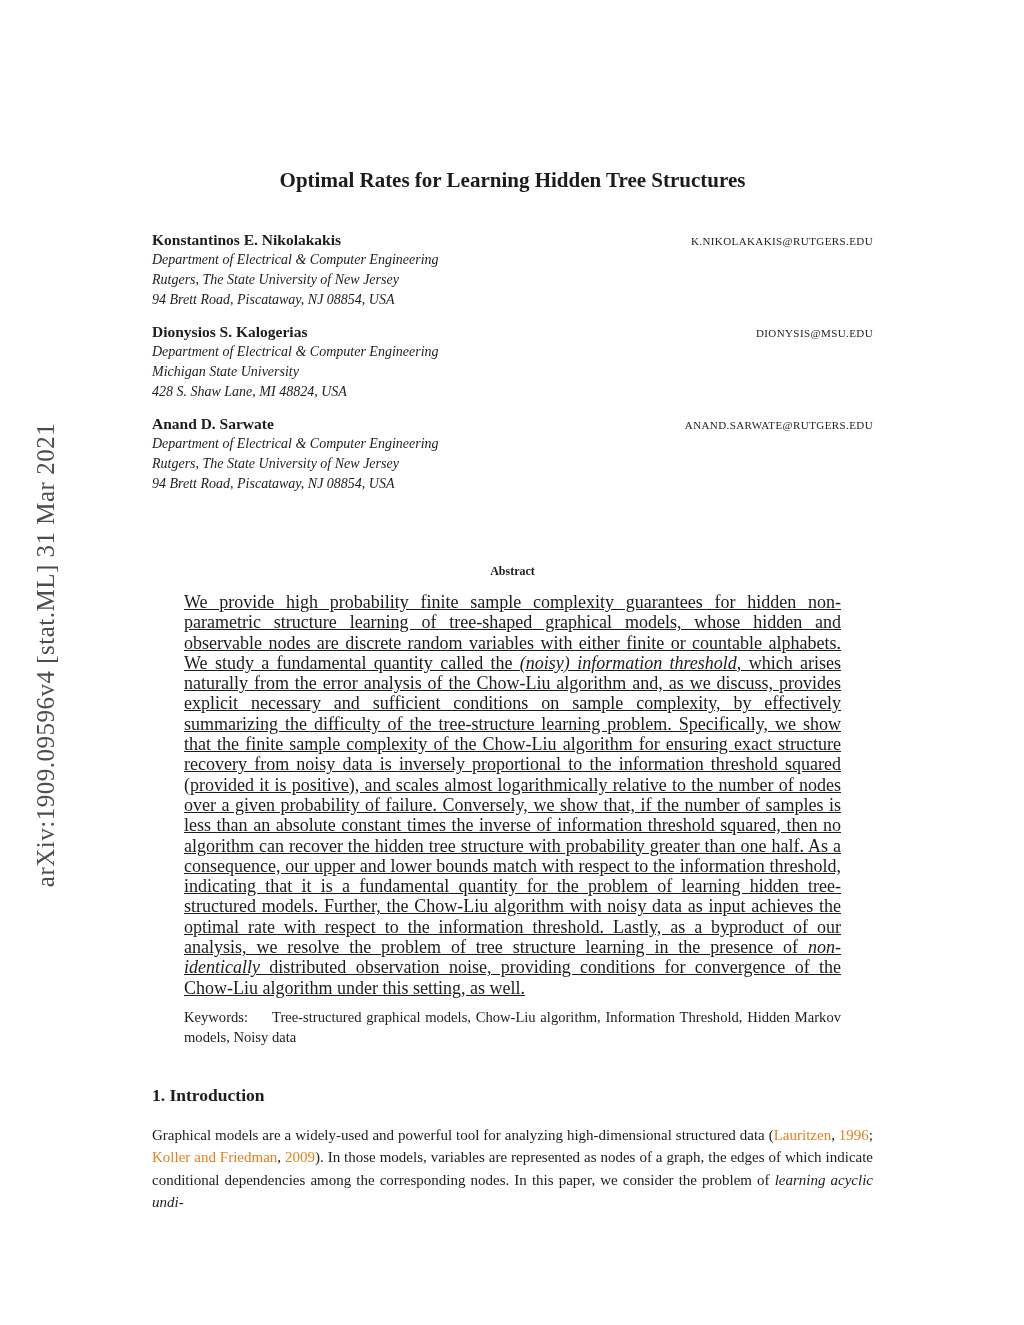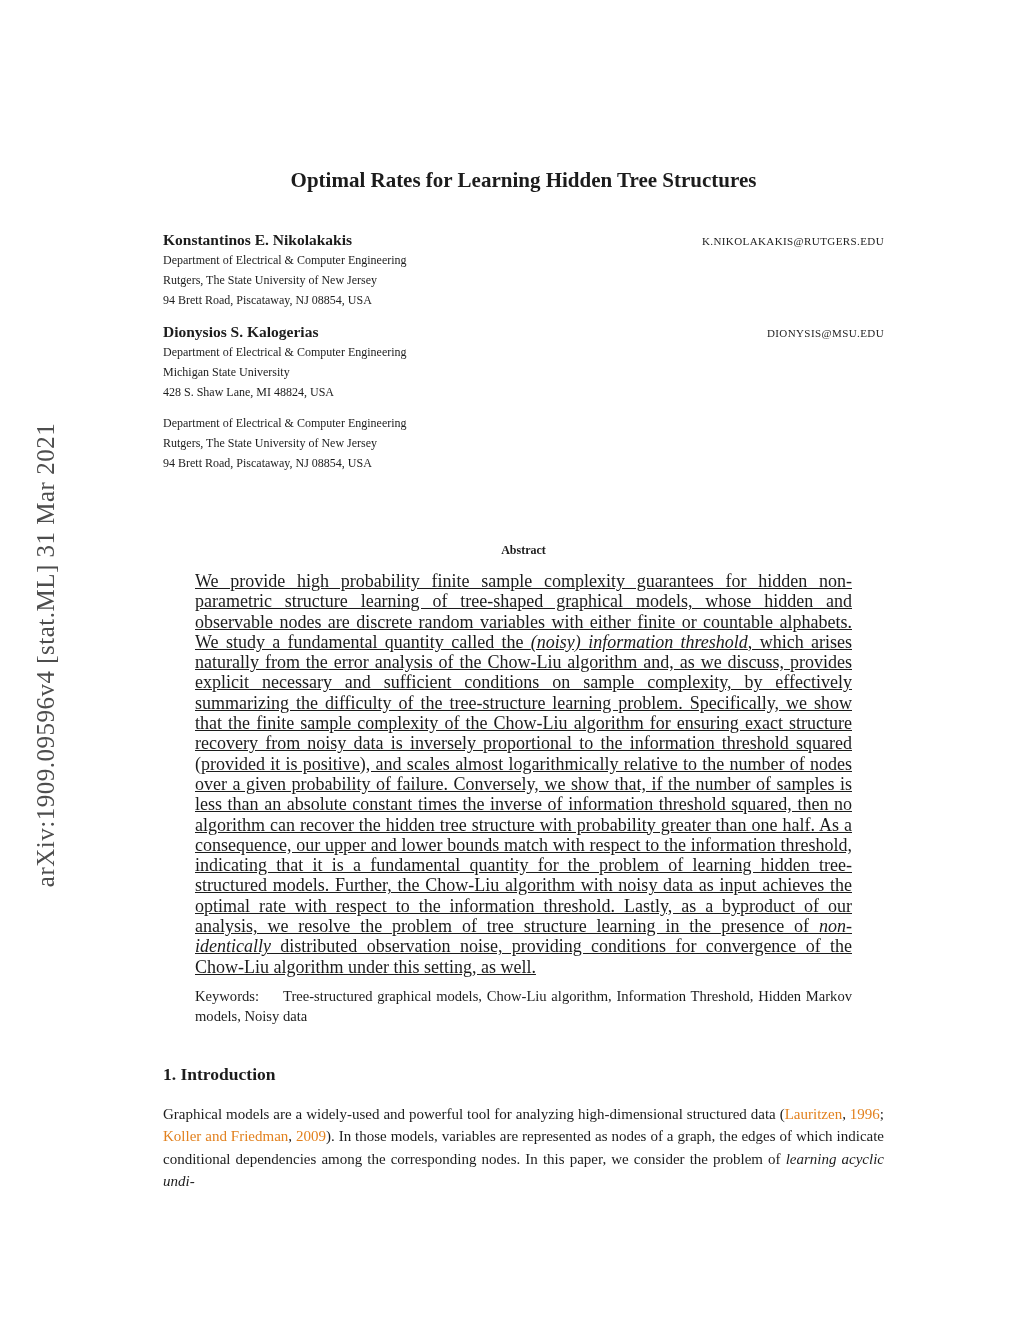--- a/index.html
+++ b/index.html
@@ -19,39 +19,39 @@
     top:655px;
     transform:translate(-50%,-50%) rotate(-90deg);
     transform-origin:center;
     white-space:nowrap;
     font-size:25px;
     color:#4d4d4d;
     letter-spacing:0.5px;
   }
   .content {
     position:absolute;
-    left:163px;
+    left:152px;
     top:168px;
     width:721px;
   }
   .title {
     text-align:center;
     font-weight:bold;
     font-size:21px;
     margin-bottom:36px;
   }
   .author-block { margin-bottom:11px; }
   .author-row {
     display:flex;
     justify-content:space-between;
     align-items:baseline;
   }
   .author-name { font-weight:bold; font-size:15.5px; line-height:21px; }
   .author-email { font-size:11px; letter-spacing:0.4px; color:#222; }
-  .affiliation { font-size:12px; line-height:20px; }
+  .affiliation { font-style:italic; font-size:14px; line-height:20px; }
   .abstract-section { margin-top:70px; padding:0 32px; }
   .abstract-heading {
     text-align:center;
     font-weight:bold;
     font-size:12px;
     margin-bottom:13px;
   }
   .abstract-text {
     text-align:justify;
     font-size:18px;
@@ -104,20 +104,24 @@
       <div class="author-row">
         <span class="author-name">Dionysios S. Kalogerias</span>
         <span class="author-email">DIONYSIS@MSU.EDU</span>
       </div>
       <div class="affiliation">Department of Electrical &amp; Computer Engineering</div>
       <div class="affiliation">Michigan State University</div>
       <div class="affiliation">428 S. Shaw Lane, MI 48824, USA</div>
     </div>
 
     <div class="author-block">
+      <div class="author-row">
+        <span class="author-name">Anand D. Sarwate</span>
+        <span class="author-email">ANAND.SARWATE@RUTGERS.EDU</span>
+      </div>
       <div class="affiliation">Department of Electrical &amp; Computer Engineering</div>
       <div class="affiliation">Rutgers, The State University of New Jersey</div>
       <div class="affiliation">94 Brett Road, Piscataway, NJ 08854, USA</div>
     </div>
 
     <div class="abstract-section">
       <div class="abstract-heading">Abstract</div>
       <div class="abstract-text"><span>We provide high probability finite sample complexity guarantees for hidden non-parametric structure learning of tree-shaped graphical models, whose hidden and observable nodes are discrete random variables with either finite or countable alphabets. We study a fundamental quantity called the </span><span class="it">(noisy) information threshold</span><span>, which arises naturally from the error analysis of the Chow-Liu algorithm and, as we discuss, provides explicit necessary and sufficient conditions on sample complexity, by effectively summarizing the difficulty of the tree-structure learning problem. Specifically, we show that the finite sample complexity of the Chow-Liu algorithm for ensuring exact structure recovery from noisy data is inversely proportional to the information threshold squared (provided it is positive), and scales almost logarithmically relative to the number of nodes over a given probability of failure. Conversely, we show that, if the number of samples is less than an absolute constant times the inverse of information threshold squared, then no algorithm can recover the hidden tree structure with probability greater than one half. As a consequence, our upper and lower bounds match with respect to the information threshold, indicating that it is a fundamental quantity for the problem of learning hidden tree-structured models. Further, the Chow-Liu algorithm with noisy data as input achieves the optimal rate with respect to the information threshold. Lastly, as a byproduct of our analysis, we resolve the problem of tree structure learning in the presence of </span><span class="it">non-identically</span><span> distributed observation noise, providing conditions for convergence of the Chow-Liu algorithm under this setting, as well.</span></div>
       <div class="keywords"><span class="kw-label">Keywords:</span><span>Tree-structured graphical models, Chow-Liu algorithm, Information Threshold, Hidden Markov models, Noisy data</span></div>
     </div>

